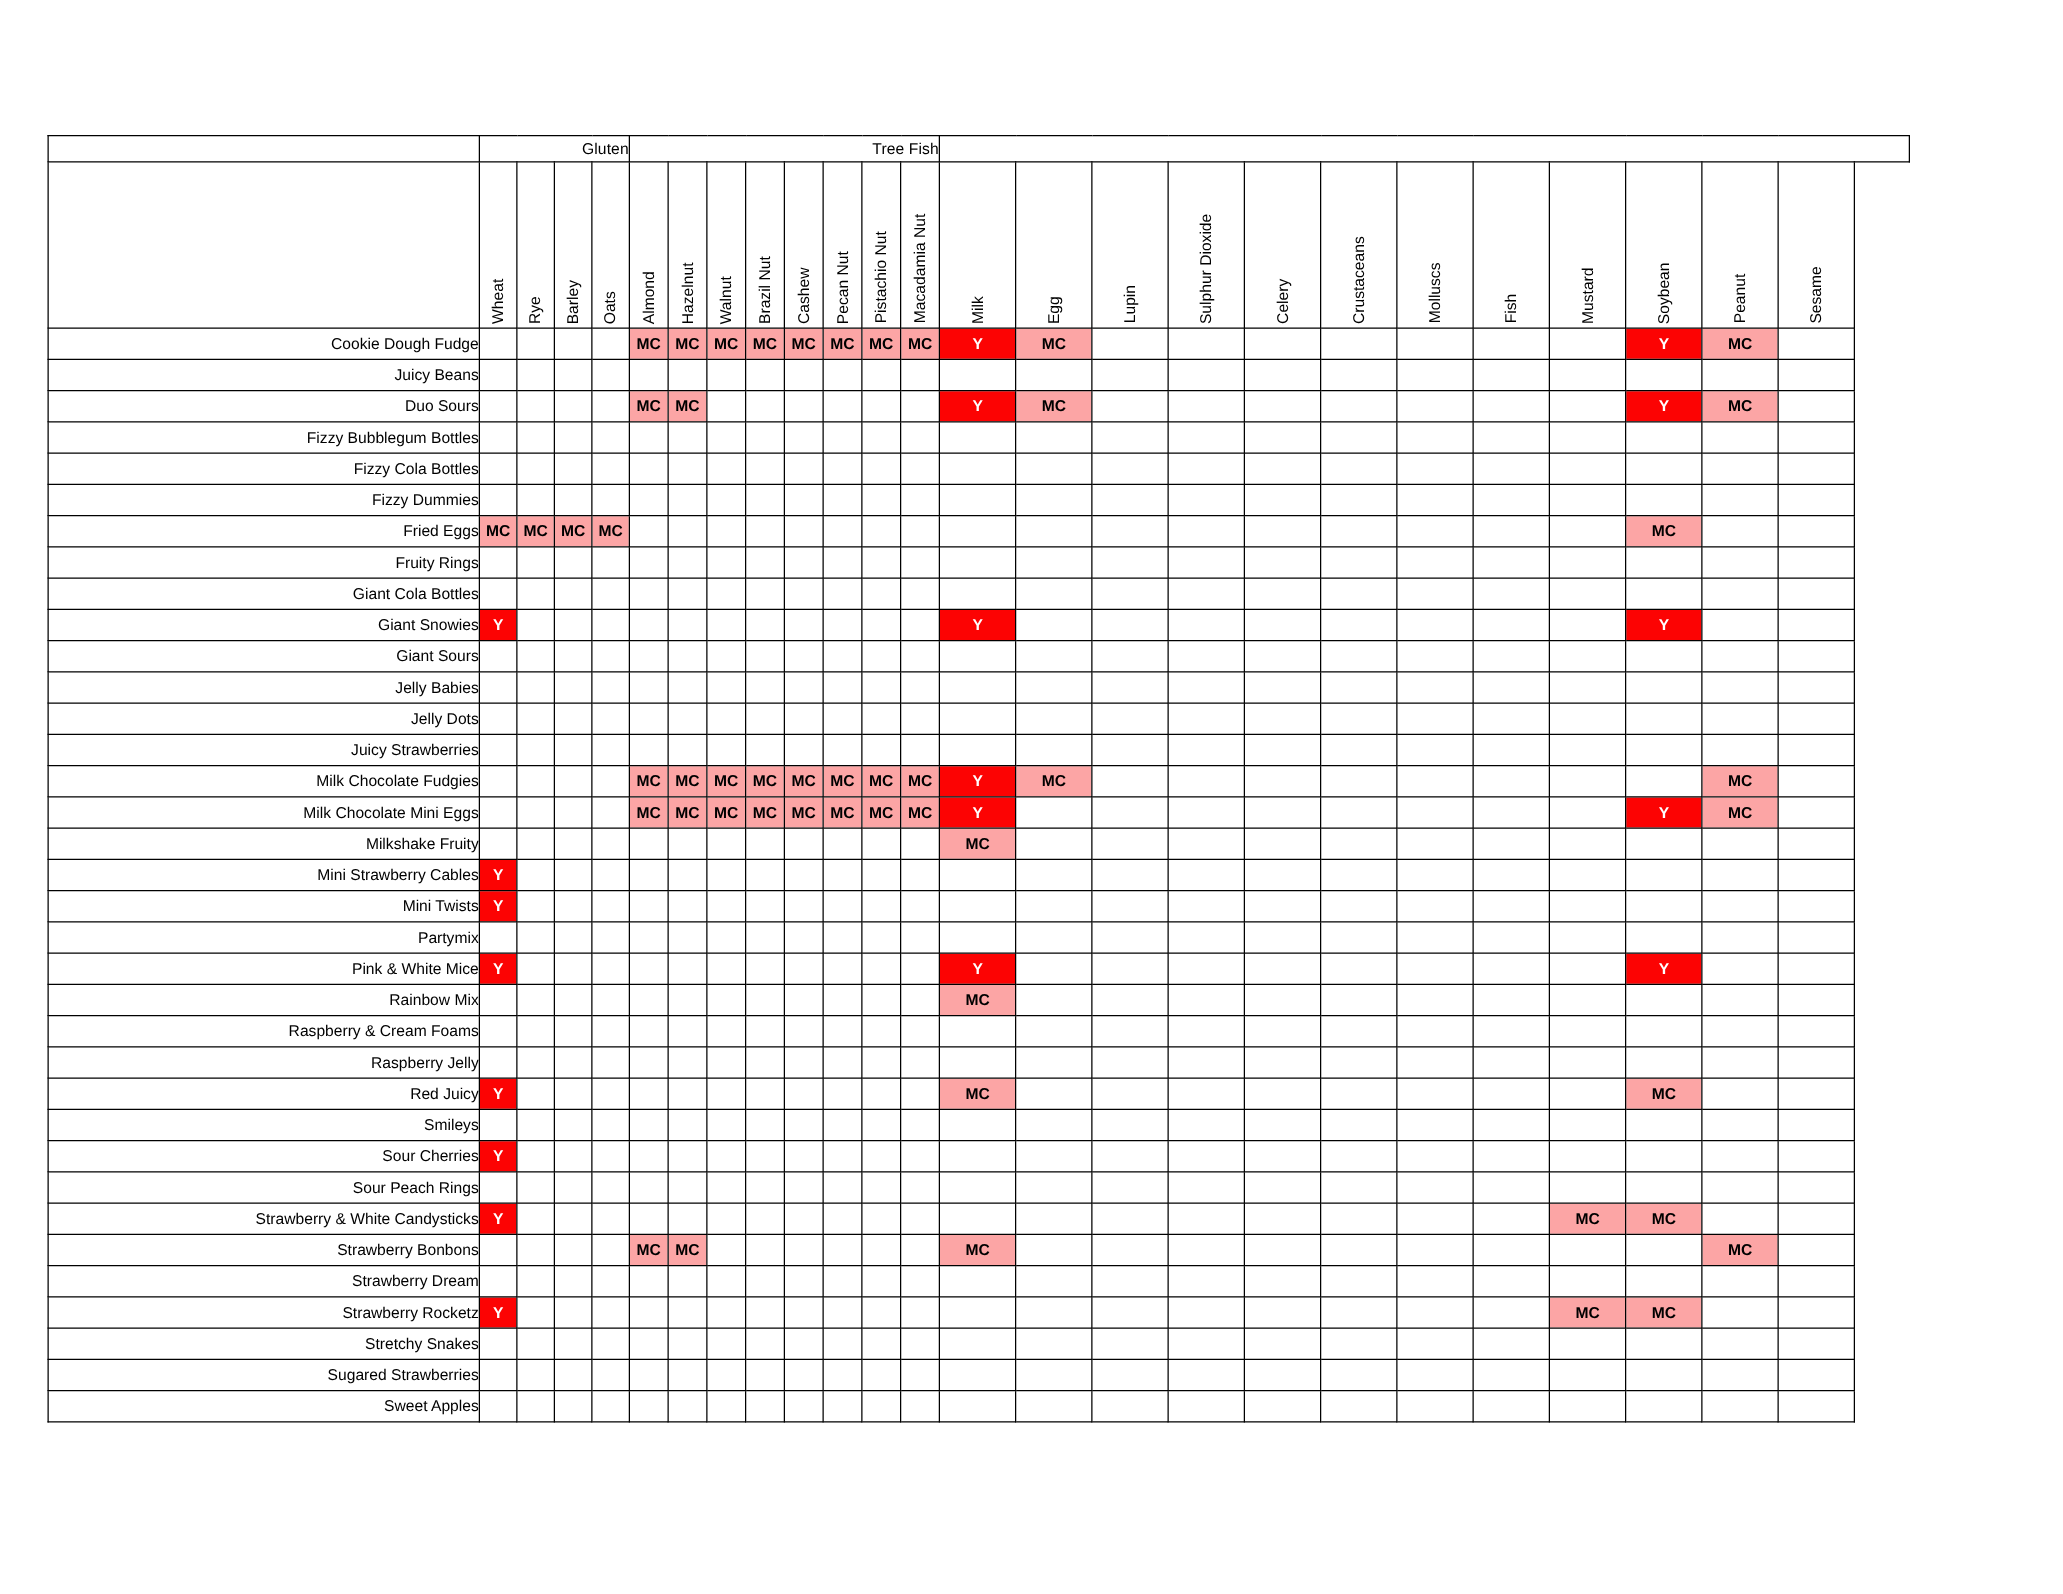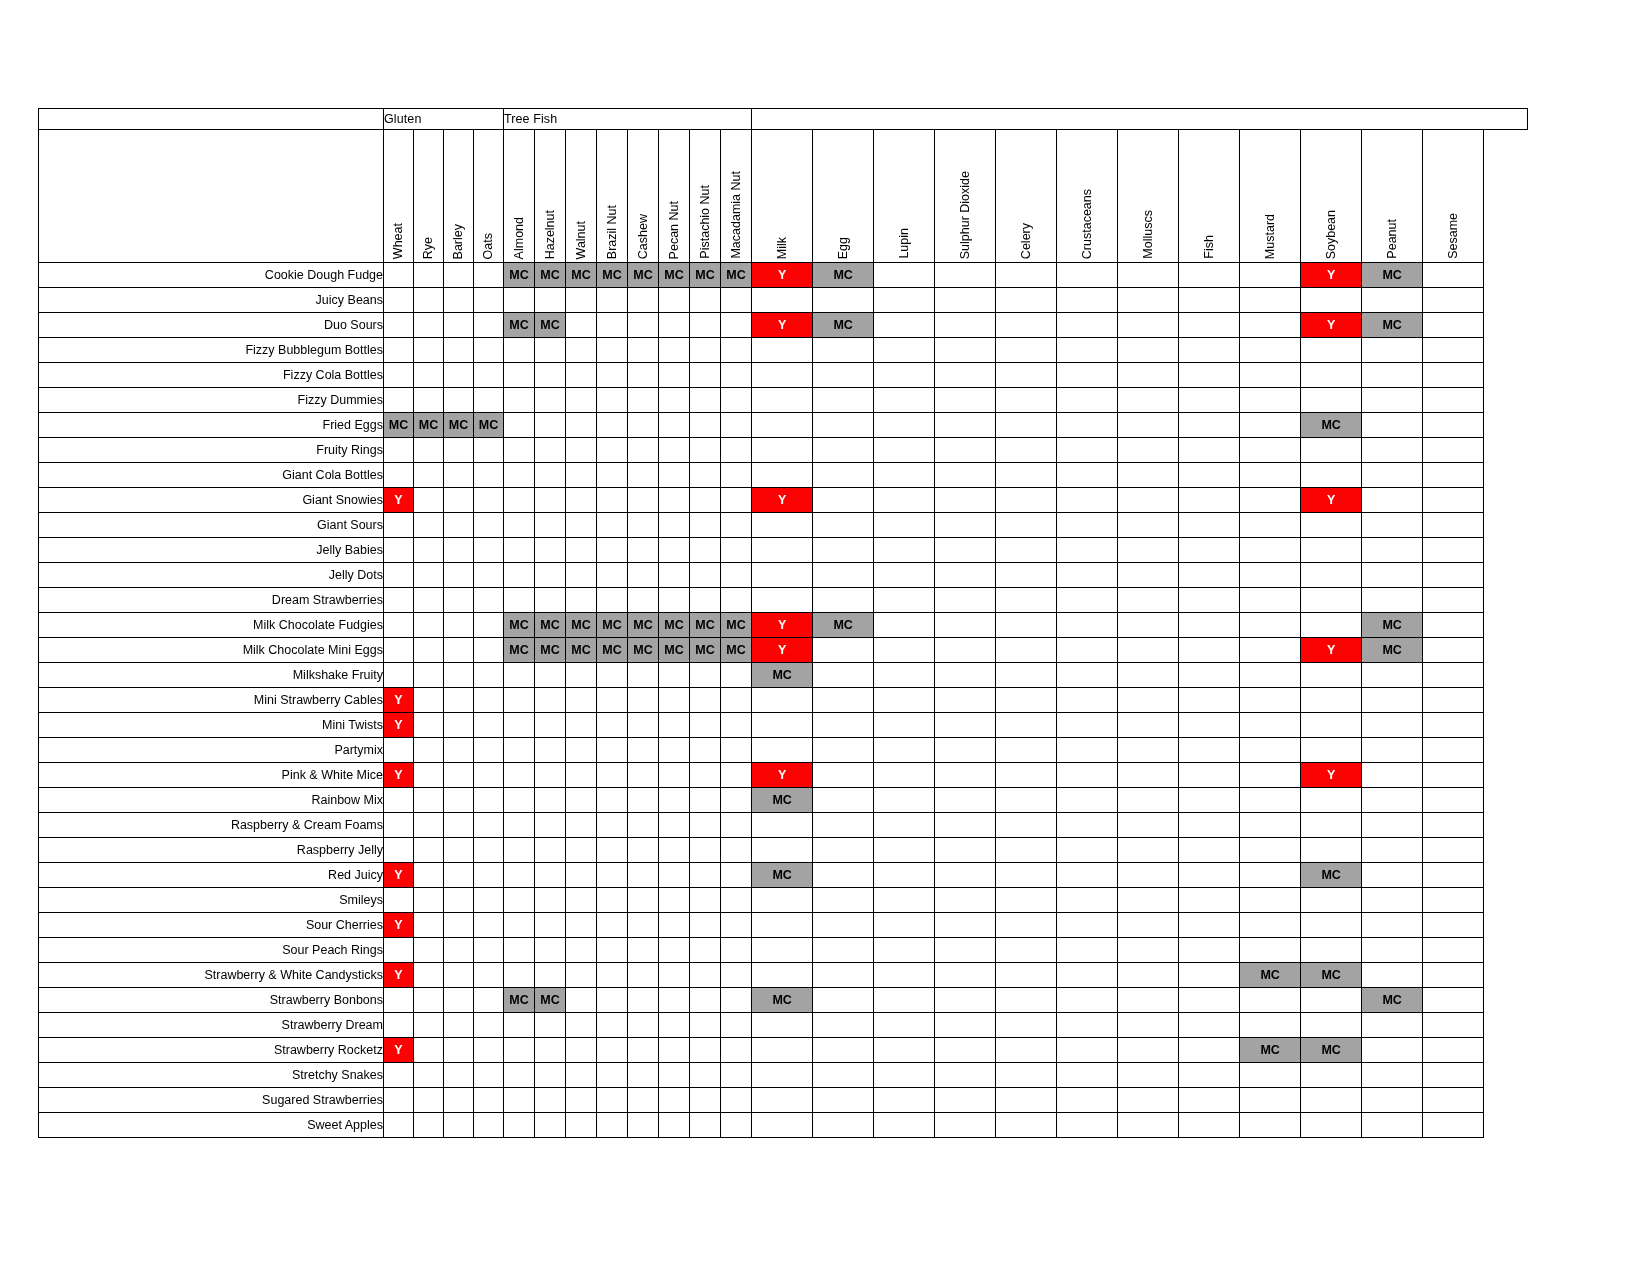--- a/index.html
+++ b/index.html
@@ -29,21 +29,21 @@
     border: 1px solid #000;
     padding: 0;
     margin: 0;
     font-weight: normal;
     font-size: 12.5px;
     background: #ffffff;
   }
   
   .grp {
     height: 20px;
-    text-align: left;
+    text-align: right;
     font-weight: bold;
     font-size: 13px;
     letter-spacing: .1px;
   }
   .grp-blank { background: #ffffff; border: 1px solid #000; }
   .grp-gluten { background: #ccefce; }
   .grp-nuts { background: #eccfec; }
   .grp-black { background: #000000; }
   
   .vhead {
@@ -75,21 +75,21 @@
     display: block;
     width: 100%;
     height: 24px;
     line-height: 24px;
     font-size: 12.5px;
     font-weight: bold;
     text-align: center;
     box-sizing: border-box;
   }
   .mark-Y { background: #fc0303; color: #ffffff; }
-  .mark-MC { background: #a3a3a3; color: #000000; }
+  .mark-MC { background: #fca5a5; color: #000000; }
 </style>
 </head>
 <body>
 
 <div id="sheet">
   <table class="allergen">
     <colgroup id="colgroup">
         <col style="width: 345px;">
         <col style="width: 30px;">
         <col style="width: 30px;">
@@ -549,21 +549,21 @@
           <td class="cell"></td>
           <td class="cell"></td>
           <td class="cell"></td>
           <td class="cell"></td>
           <td class="cell"></td>
           <td class="cell"></td>
           <td class="cell"></td>
           <td class="cell"></td>
         </tr>
         <tr>
-          <td class="prod">Dream Strawberries</td>
+          <td class="prod">Juicy Strawberries</td>
           <td class="cell"></td>
           <td class="cell"></td>
           <td class="cell"></td>
           <td class="cell"></td>
           <td class="cell"></td>
           <td class="cell"></td>
           <td class="cell"></td>
           <td class="cell"></td>
           <td class="cell"></td>
           <td class="cell"></td>

